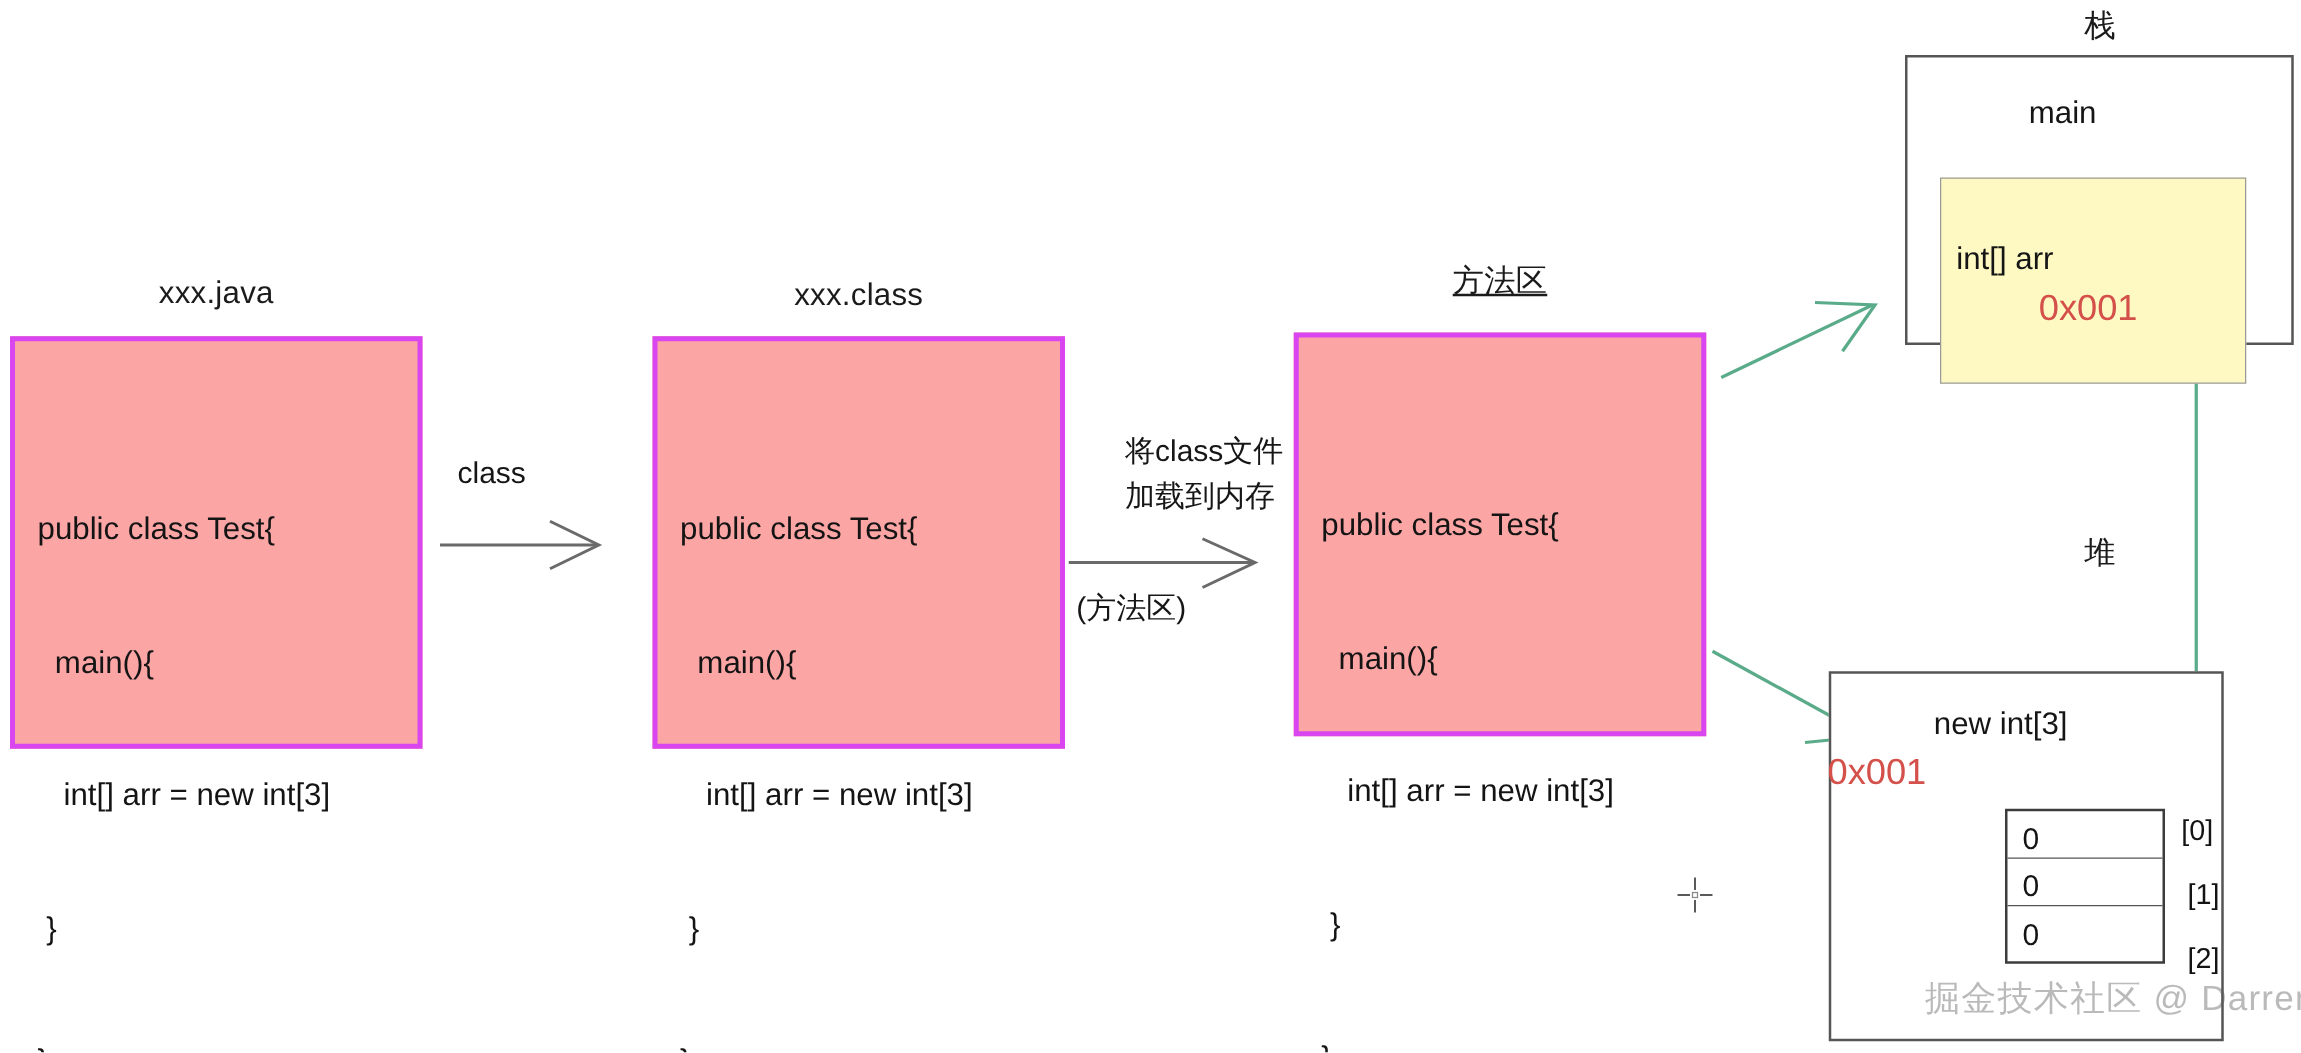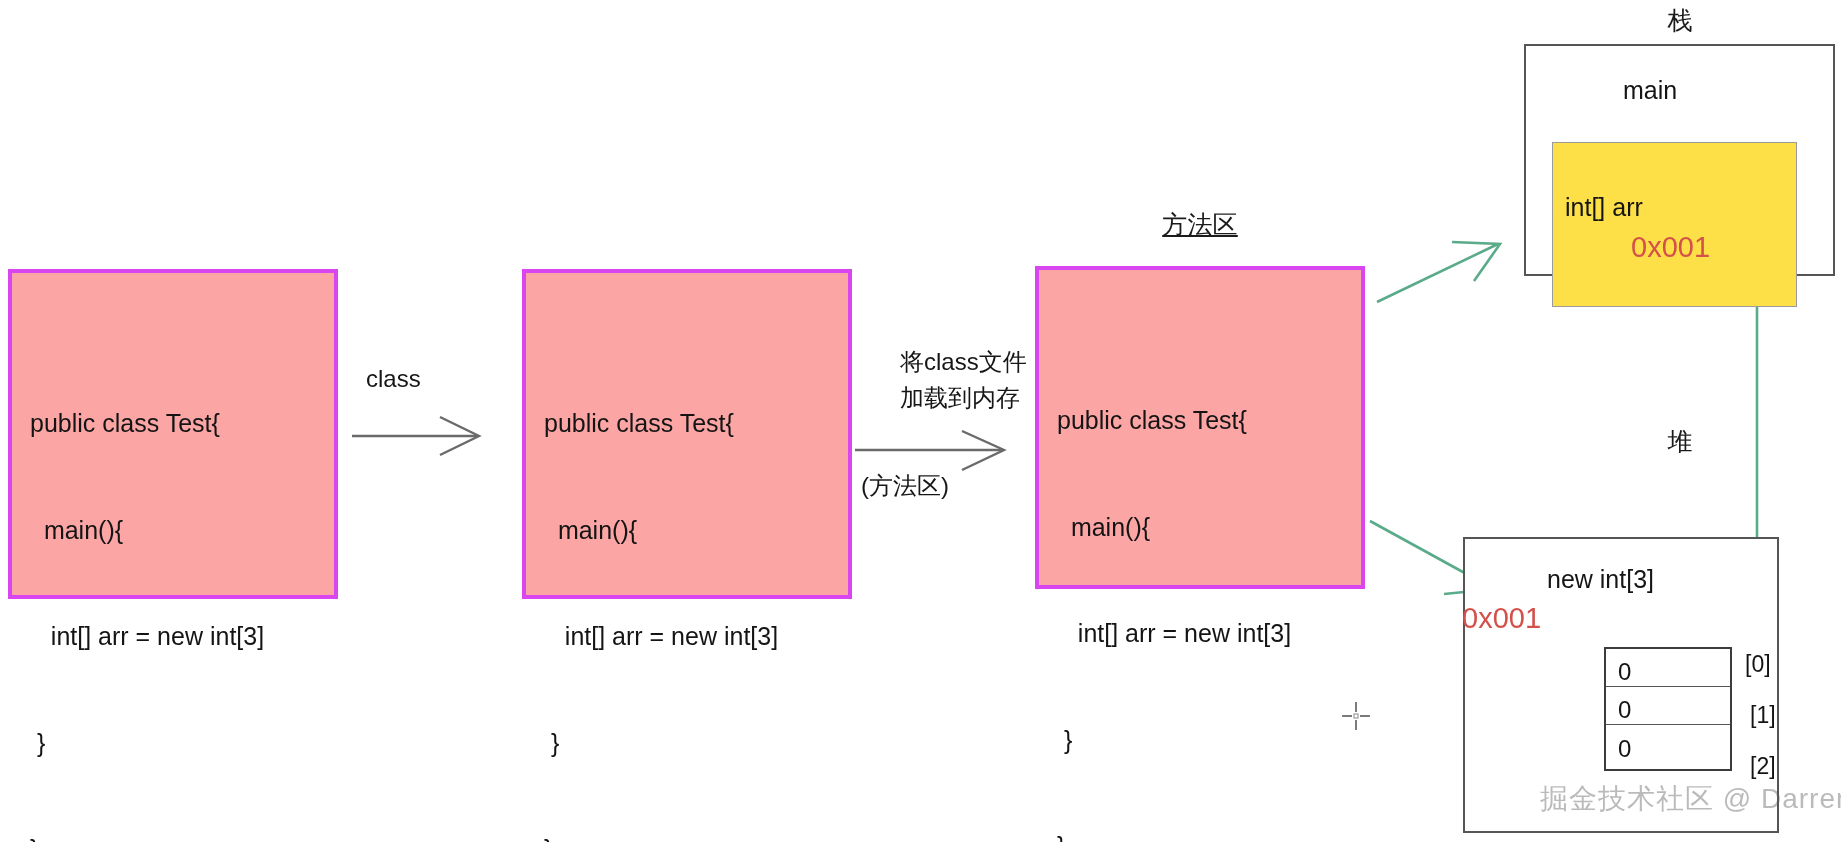--- a/index.html
+++ b/index.html
@@ -67,21 +67,21 @@
   
   .outer-mem-box {
     position: absolute;
     border: 2px solid #555555;
     background: #ffffff;
     box-sizing: border-box;
   }
   .inner-frame-box {
     position: absolute;
     border: 1.5px solid #9a9a9a;
-    background: #fde047;
+    background: #fef9c3;
     box-sizing: border-box;
   }
   .mem-label {
     position: absolute;
     font-size: 25px;
     color: #151515;
     white-space: nowrap;
   }
   .addr-label {
     position: absolute;
@@ -154,32 +154,34 @@
       <line x1="1370" y1="521" x2="1492" y2="588" stroke="#5aab8a" stroke-width="2.6"></line>
       <polyline points="1444,594 1494,589 1468,553" fill="none" stroke="#5aab8a" stroke-width="2.6"></polyline>
     </g>
 
     <g>
       <line x1="1757" y1="270" x2="1757" y2="610" stroke="#5aab8a" stroke-width="2.6"></line>
       <polyline points="1740,566 1757,612 1775,566" fill="none" stroke="#5aab8a" stroke-width="2.6"></polyline>
     </g>
   </svg>
 
+  <div class="box-title" style="left:8px; top:220px; width:330px;">xxx.java</div>
   <div class="code-box" style="left:8px; top:269px; width:330px; height:330px;">
     <div class="code-lines">
       <div>public class Test{</div>
       <div>  main(){</div>
       <div>   int[] arr = new int[3]</div>
       <div> }</div>
       <div>}</div>
     </div>
   </div>
 
   <div class="arrow-label" style="left:366px; top:365px;">class</div>
 
+  <div class="box-title" style="left:522px; top:222px; width:330px;">xxx.class</div>
   <div class="code-box" style="left:522px; top:269px; width:330px; height:330px;">
     <div class="code-lines">
       <div>public class Test{</div>
       <div>  main(){</div>
       <div>   int[] arr = new int[3]</div>
       <div> }</div>
       <div>}</div>
     </div>
   </div>
 

